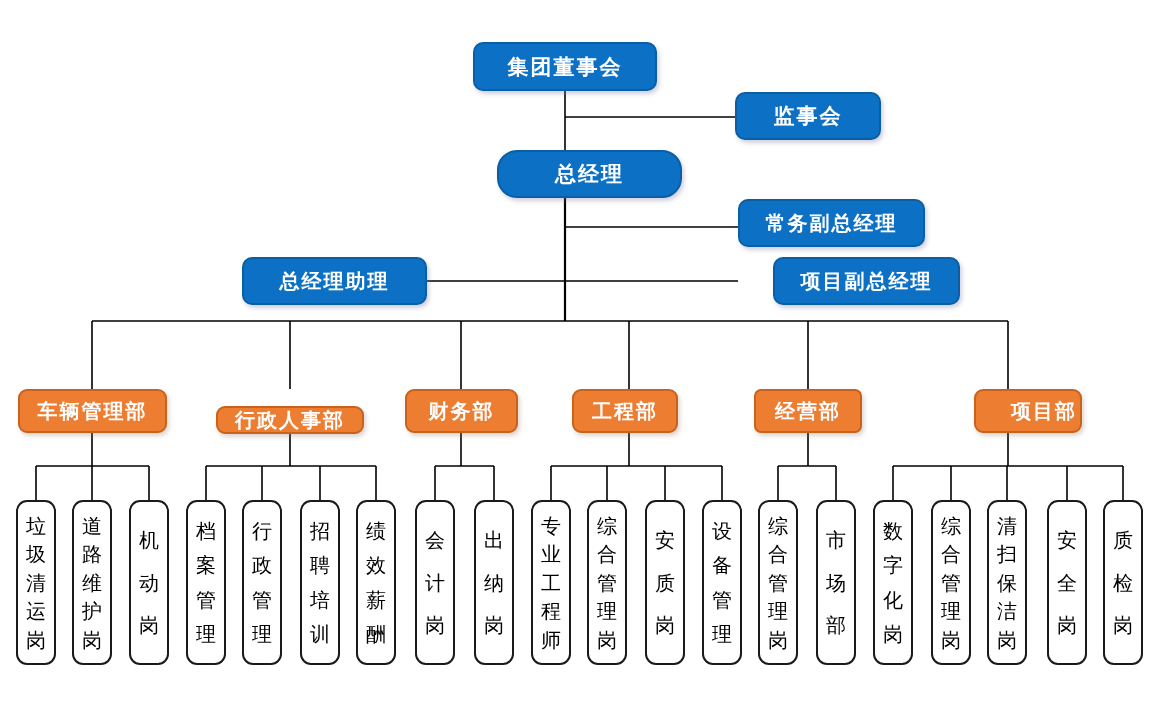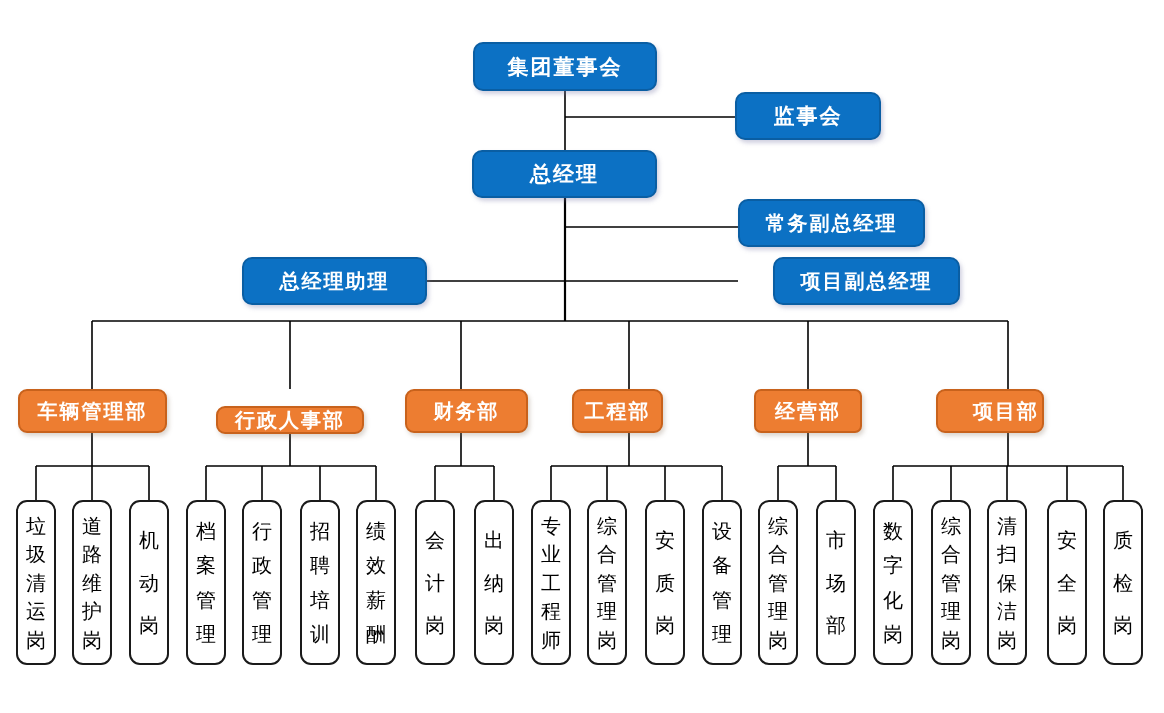--- a/index.html
+++ b/index.html
@@ -134,31 +134,31 @@
       <line x1="893" y1="466" x2="893" y2="500" stroke="#000000"></line>
       <line x1="951" y1="466" x2="951" y2="500" stroke="#000000"></line>
       <line x1="1007" y1="466" x2="1007" y2="500" stroke="#000000"></line>
       <line x1="1067" y1="466" x2="1067" y2="500" stroke="#000000"></line>
       <line x1="1123" y1="466" x2="1123" y2="500" stroke="#000000"></line>
     </g>
   </svg>
 
   <div class="node exec" style="left:473px; top:42px;  width:184px; height:49px;">集团董事会</div>
   <div class="node exec" style="left:735px; top:92px;  width:146px; height:48px;">监事会</div>
-  <div class="node exec" style="left:472px; top:150px; width:185px; height:48px;">总经理</div>
+  <div class="node exec" style="left:497px; top:150px; width:185px; height:48px;border-radius:20px;">总经理</div>
   <div class="node exec small-text" style="left:242px; top:257px; width:185px; height:48px;">总经理助理</div>
   <div class="node exec small-text" style="left:738px; top:199px; width:187px; height:48px;">常务副总经理</div>
   <div class="node exec small-text" style="left:738px; top:257px; width:187px; height:48px;margin-left:35px;">项目副总经理</div>
 
   <div class="node dept" style="left:18px;  top:389px; width:149px; height:44px;">车辆管理部</div>
   <div class="node dept" style="left:216px; top:406px; width:148px; height:28px;">行政人事部</div>
-  <div class="node dept" style="left:405px; top:389px; width:123px; height:44px;">财务部</div>
-  <div class="node dept" style="left:572px; top:389px; width:91px; height:44px;">工程部</div>
+  <div class="node dept" style="left:405px; top:389px; width:113px; height:44px;">财务部</div>
+  <div class="node dept" style="left:572px; top:389px; width:106px; height:44px;">工程部</div>
   <div class="node dept" style="left:754px; top:389px; width:108px; height:44px;border-radius:7px;">经营部</div>
-  <div class="node dept" style="left:936px; top:389px; width:108px; height:44px;padding-left:32px;">项目部</div>
+  <div class="node dept" style="left:974px; top:389px; width:108px; height:44px;padding-left:32px;">项目部</div>
 
   <div class="job" style="left:16px;">
       <div class="vtext">
         <span>垃</span>
         <span>圾</span>
         <span>清</span>
         <span>运</span>
         <span>岗</span>
       </div>
     </div>

